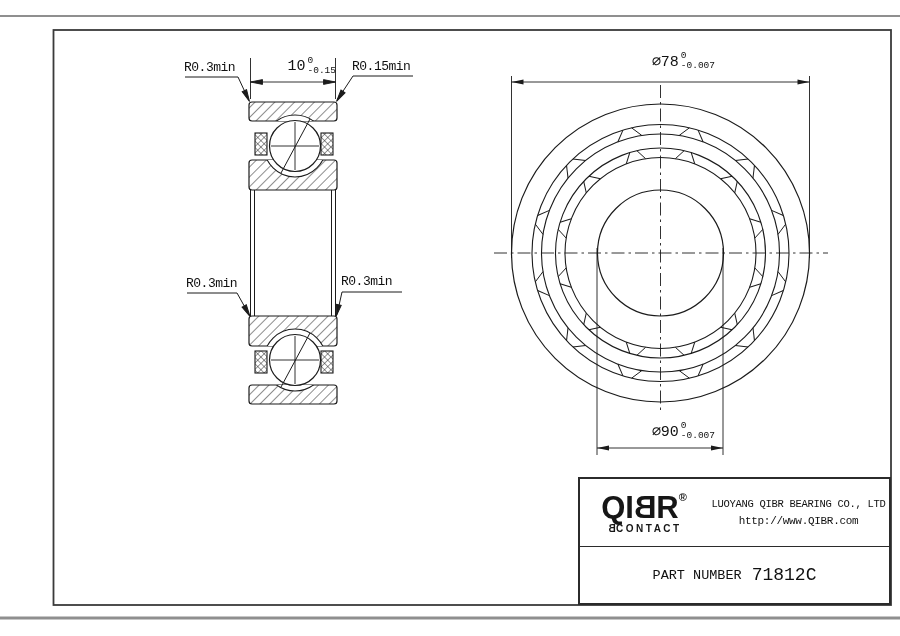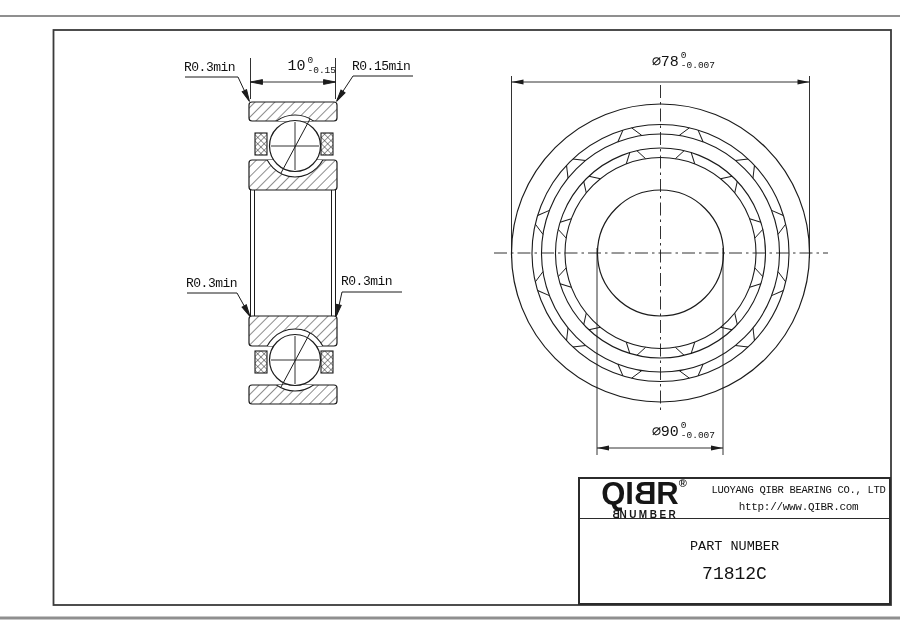--- a/index.html
+++ b/index.html
@@ -6,35 +6,35 @@
   #stage{position:relative;width:900px;height:636px;background:#fff;
          font-family:"Liberation Mono","DejaVu Sans Mono",monospace;color:#111;}
   svg{position:absolute;left:0;top:0;}
   .lbl{position:absolute;font-size:13px;white-space:nowrap;letter-spacing:-0.5px;}
   .dim{position:absolute;display:flex;align-items:center;justify-content:flex-end;white-space:nowrap;}
   .dim-val{font-size:15px;}
   .tol{display:flex;flex-direction:column;font-size:9.5px;line-height:1.1;margin-left:2px;text-align:left;}
   
   .tblock{position:absolute;left:578px;top:477px;width:313px;height:128px;
           border:2px solid #2b2b2b;box-sizing:border-box;display:flex;flex-direction:column;}
-  .tb-row1{height:40px;display:flex;border-bottom:1.5px solid #2b2b2b;box-sizing:border-box;}
+  .tb-row1{height:68px;display:flex;border-bottom:1.5px solid #2b2b2b;box-sizing:border-box;}
   .tb-logo{width:128px;display:flex;flex-direction:column;align-items:center;justify-content:center;padding-top:2px;}
   .logo-main{font-family:"Liberation Sans","DejaVu Sans",sans-serif;font-weight:bold;
              font-size:31px;line-height:28px;letter-spacing:0px;color:#161616;display:flex;align-items:flex-start;}
   .flip{display:inline-block;transform:scaleX(-1);}
   .reg{font-size:11px;line-height:11px;margin-top:-2px;}
   .logo-sub{font-family:"Liberation Sans","DejaVu Sans",sans-serif;font-weight:bold;
             font-size:10px;letter-spacing:2.5px;color:#161616;margin-top:1px;}
   .tb-co{flex:1;display:flex;flex-direction:column;align-items:center;justify-content:center;gap:5px;}
   .co-line1{font-size:10.5px;letter-spacing:-0.3px;}
   .co-line2{font-size:11px;letter-spacing:-0.3px;}
   .tb-row2{flex:1;display:flex;}
   .tb-product{width:161px;border-right:1.5px solid #2b2b2b;box-sizing:border-box;
               display:flex;flex-direction:column;align-items:center;justify-content:center;gap:11px;font-size:13.5px;}
-  .tb-part{flex:1;display:flex;flex-direction:column;align-items:center;justify-content:center;gap:10px;}
+  .tb-part{flex:1;display:flex;align-items:center;justify-content:center;gap:10px;}
   .part-label{font-size:13.5px;}
   .part-num{font-size:18px;}
 </style>
 </head>
 <body>
 
 <div id="stage">
 
 <svg width="900" height="636" viewBox="0 0 900 636">
   <defs>
@@ -224,21 +224,21 @@
 <div class="tblock">
   <div class="tb-row1">
     <div class="tb-logo">
       <div class="logo-main">
         <span>QI</span>
             <span class="flip">B</span>
             <span>R</span>
             <span class="reg">®</span>
       </div>
       <div class="logo-sub">
-        <span class="flip">B</span><span>NUMBER</span>
+        <span class="flip">B</span><span>CONTACT</span>
       </div>
     </div>
     <div class="tb-co">
       <div class="co-line1">LUOYANG QIBR BEARING CO., LTD</div>
       <div class="co-line2">http://www.QIBR.com</div>
     </div>
   </div>
   <div class="tb-row2">
     <div class="tb-part">
       <div class="part-label">PART NUMBER</div>

